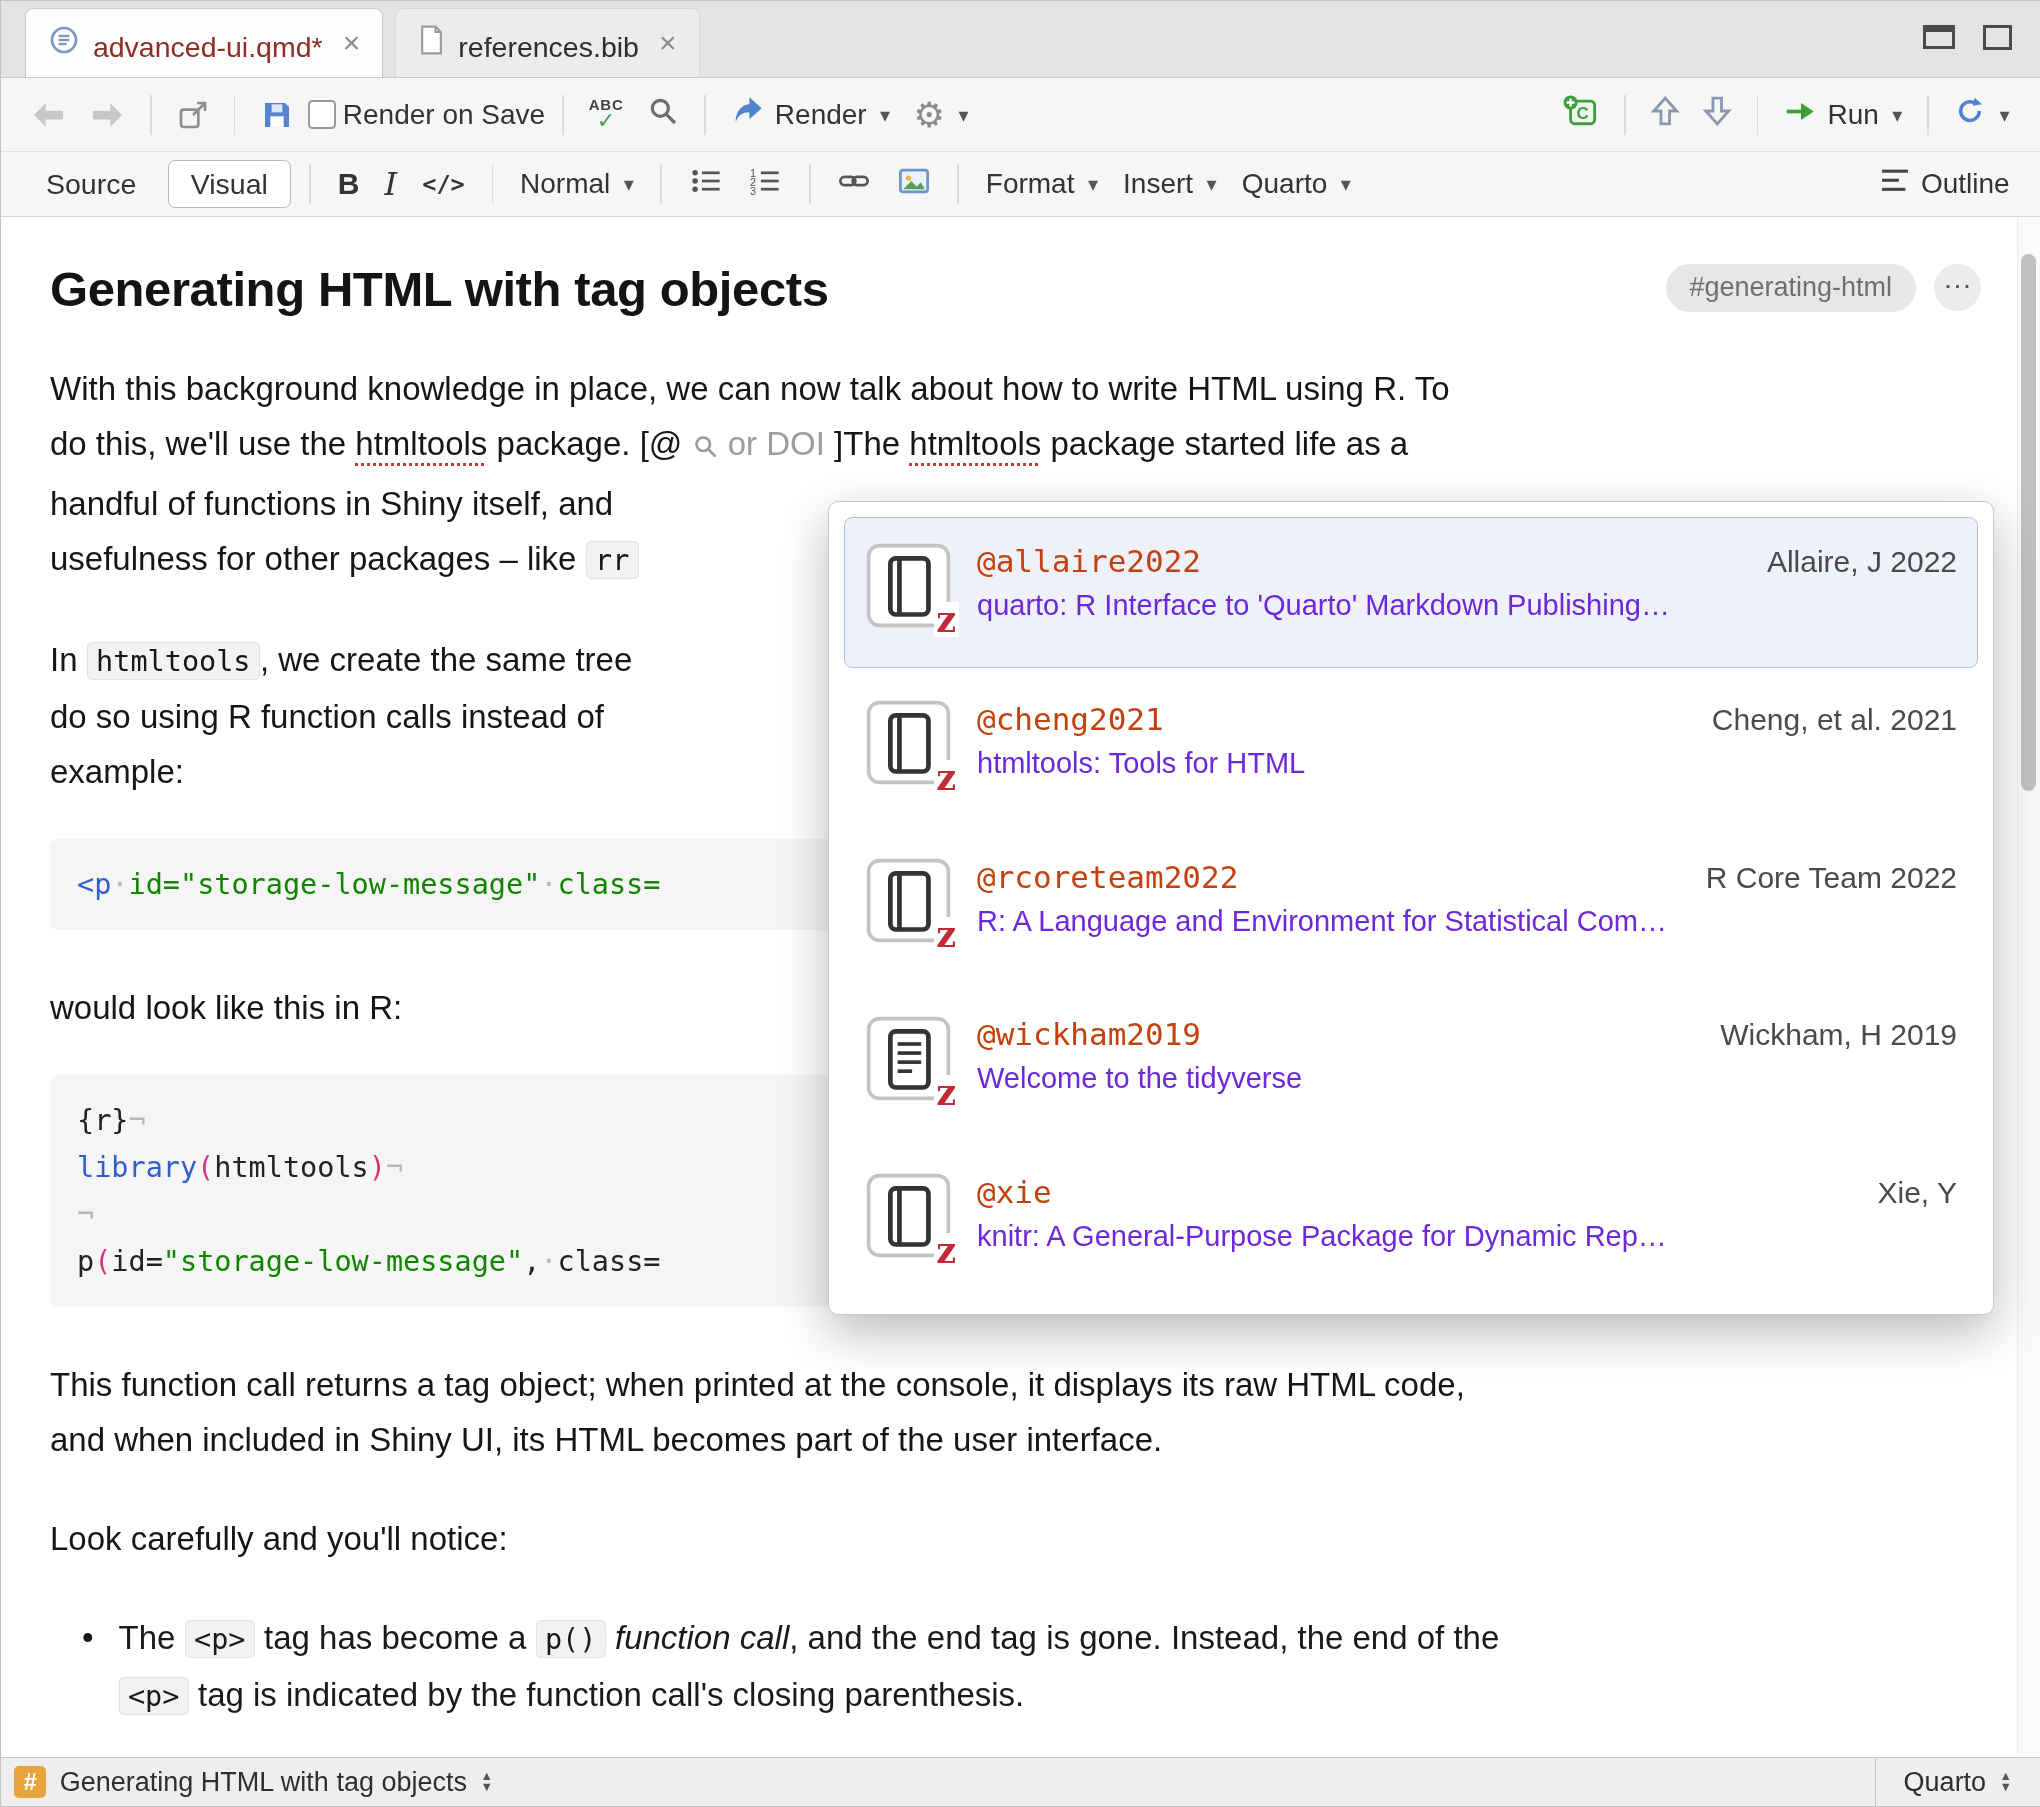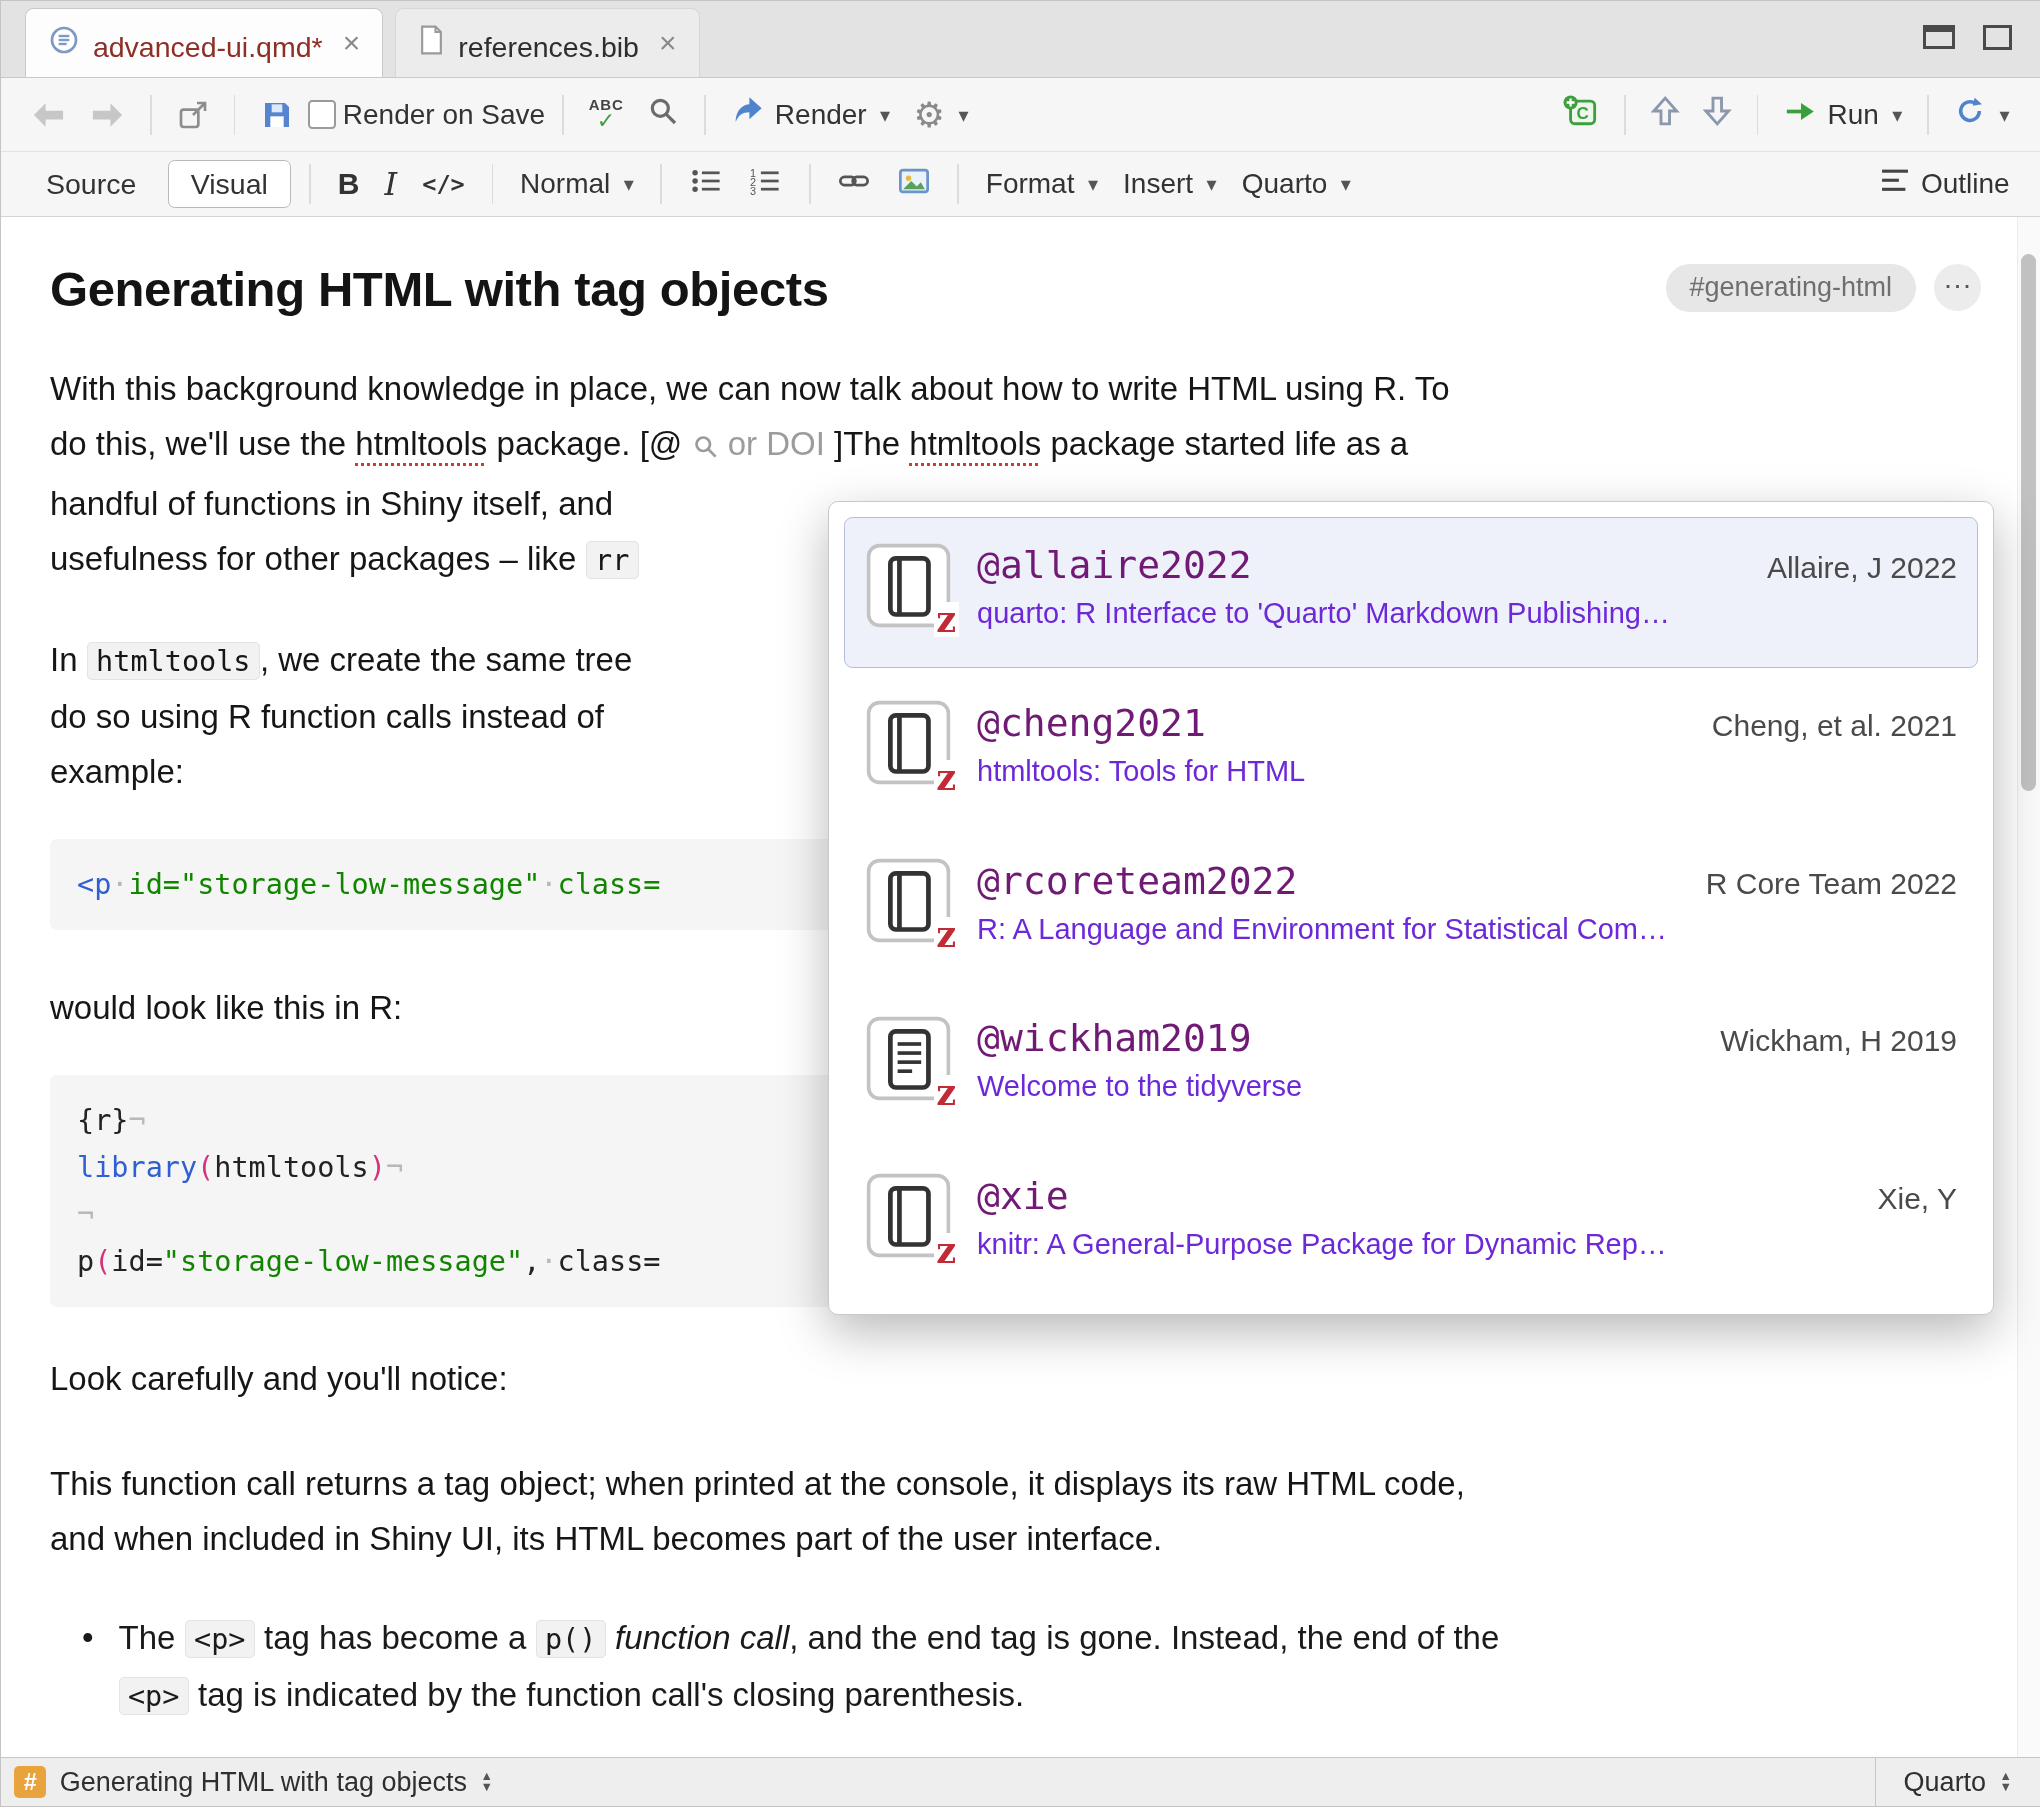--- a/index.html
+++ b/index.html
@@ -77,21 +77,21 @@
   .citation-popup{position:absolute;left:827px;top:500px;width:1166px;background:#fff;
     border:0.8px solid #c9c9c9;border-radius:10px;box-shadow:0 17px 50px rgba(0,0,0,0.28);
     padding:15px;z-index:50;display:flex;flex-direction:column;gap:6.7px;}
   .cite-item{display:flex;gap:25px;padding:23.5px 20px;border:1.7px solid transparent;border-radius:8.4px;align-items:flex-start;min-height:151px;}
   .cite-item.selected{background:#eef0fa;border-color:#b4bcdf;}
   .cite-icon{position:relative;width:87px;height:87px;flex:0 0 auto;}
   .zbadge{position:absolute;right:-6.7px;bottom:-8.4px;color:#c22a35;font-family:"DejaVu Serif",serif;
     font-weight:bold;font-size:35px;background:#fff;line-height:1;padding:0 2.5px;}
   .cite-text{flex:1;min-width:0;padding-top:1.7px;}
   .cite-top{display:flex;justify-content:space-between;align-items:baseline;gap:17px;}
-  .cite-key{font-family:"DejaVu Sans Mono",monospace;font-size:38px;color:#701a75;}
+  .cite-key{font-family:"DejaVu Sans Mono",monospace;font-size:31px;color:#c2410c;}
   .cite-author{font-size:30px;color:#4a4a4a;white-space:nowrap;}
   .cite-title{font-size:29px;color:#6d28d9;margin-top:10px;white-space:nowrap;overflow:hidden;text-overflow:ellipsis;}
   
   .statusbar{height:49px;background:#eeeeee;border-top:1.7px solid #c6c6c6;display:flex;align-items:center;
     padding:0 0 0 13.4px;font-size:27px;color:#2f2f2f;gap:13.4px;flex:0 0 auto;}
   .hash-icon{width:32px;height:32px;background:#e8a33d;color:#fff;border-radius:5px;display:flex;
     align-items:center;justify-content:center;font-size:23.5px;font-weight:bold;flex:0 0 auto;}
   .updown{display:flex;flex-direction:column;line-height:11px;font-size:12.6px;color:#555;}
   .status-right{margin-left:auto;display:flex;align-items:center;gap:13.4px;border-left:1.7px solid #c6c6c6;
     padding:0 28px;height:100%;}
@@ -351,26 +351,26 @@
 
     <p class="para p3">would look like this in R:</p>
 
     <div class="codeblock">
       <div><span>{r}</span><span class="tok-dim">¬</span></div>
       <div><span class="tok-kw">library</span><span class="tok-paren">(</span><span>htmltools</span><span class="tok-paren">)</span><span class="tok-dim">¬</span></div>
       <div><span class="tok-dim">¬</span></div>
       <div><span>p</span><span class="tok-paren">(</span><span>id=</span><span class="tok-str">"storage-low-message"</span><span>,</span><span class="tok-dim">·</span><span>class=</span></div>
     </div>
 
-    <p class="para p5">Look carefully and you'll notice:</p>
-
     <p class="para p4">
       <span>This function call returns a tag object; when printed at the console, it displays its raw HTML code,</span><br>
       <span>and when included in Shiny UI, its HTML becomes part of the user interface.</span>
     </p>
+
+    <p class="para p5">Look carefully and you'll notice:</p>
 
     <div class="bullet">
       <span class="marker">•</span>
       <span class="btext">
         <span>The </span><span class="chip">&lt;p&gt;</span><span> tag has become a </span><span class="chip">p()</span><span> </span><span class="it">function call</span><span>, and the end tag is gone. Instead, the end of the </span><br>
         <span class="chip">&lt;p&gt;</span><span> tag is indicated by the function call's closing parenthesis.</span>
       </span>
     </div>
 
     <div class="scroll-track">

